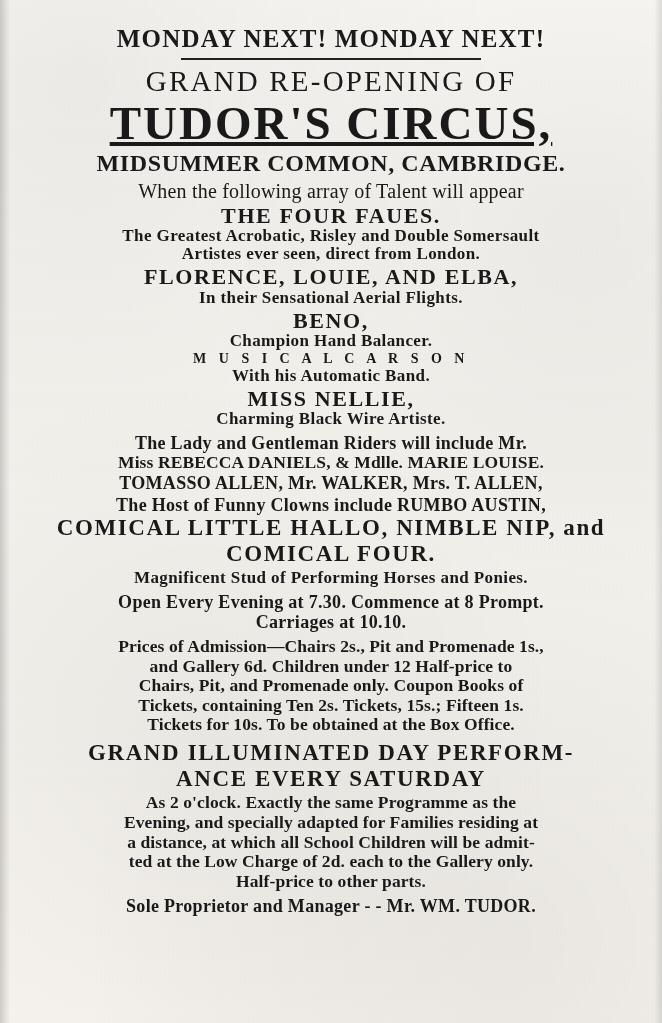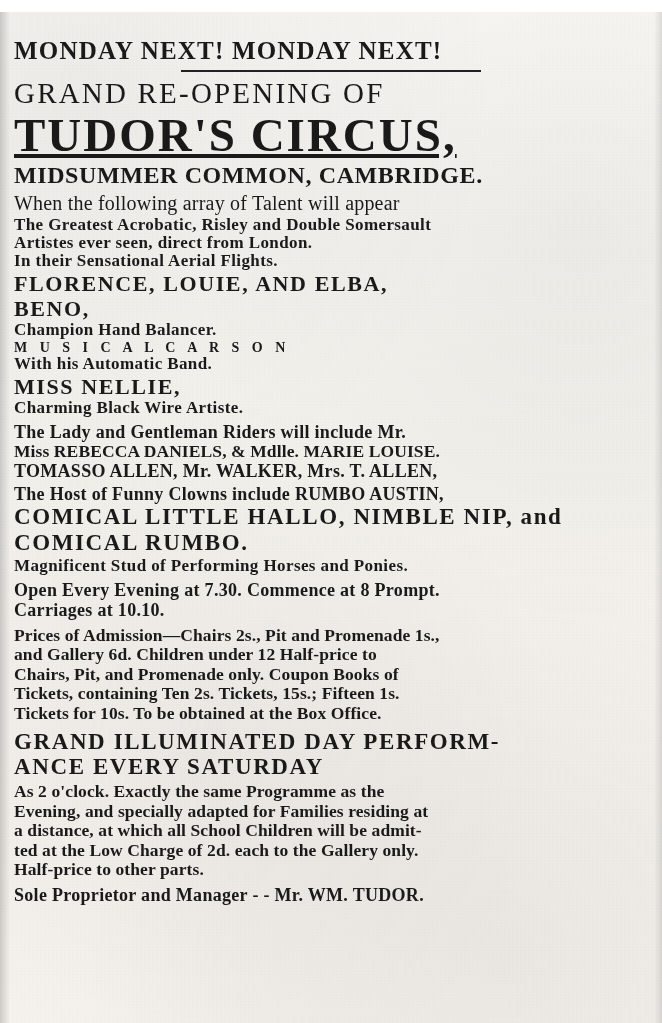--- a/index.html
+++ b/index.html
@@ -33,21 +33,21 @@
       radial-gradient(circle at 30% 72%, rgba(0,0,0,0.04), transparent 42%),
       radial-gradient(circle at 76% 92%, rgba(0,0,0,0.05), transparent 40%),
       linear-gradient(180deg, #faf8f4 0%, #f3f1ec 45%, #f6f3ee 100%);
     pointer-events: none;
   }
   .ad {
     position: relative;
     z-index: 2;
     padding: 26px 14px 8px 14px;
     box-sizing: border-box;
-    margin-top: 12px;
+    text-align: center;
   }
   .line {
     margin: 0;
     padding: 0;
     line-height: 1.06;
     letter-spacing: 0.2px;
     text-rendering: optimizeLegibility;
   }
   
   .t-headline {
@@ -168,45 +168,46 @@
     <div class="rule"></div>
 
     <div class="line t-sub1">GRAND RE-OPENING OF</div>
 
     <div class="line t-title">TUDOR'S  CIRCUS,</div>
 
     <div class="line t-place">MIDSUMMER  COMMON,  CAMBRIDGE.</div>
 
     <div class="line t-lead">When the following array of Talent will appear</div>
 
+    <div class="line t-act">THE  FOUR  FAUES.</div>
     <div class="line t-desc">The Greatest Acrobatic, Risley and Double Somersault</div>
     <div class="line t-desc">Artistes ever seen, direct from London.</div>
 
+    <div class="line t-act block-tight">FLORENCE,  LOUIE,  AND  ELBA,</div>
     <div class="line t-desc">In  their  Sensational  Aerial  Flights.</div>
-    <div class="line t-act block-tight">FLORENCE,  LOUIE,  AND  ELBA,</div>
 
     <div class="line t-act block-tight">BENO,</div>
     <div class="line t-desc">Champion Hand Balancer.</div>
 
     <div class="line t-actwide block-tight">M U S I C A L   C A R S O N</div>
     <div class="line t-desc">With his Automatic Band.</div>
 
     <div class="line t-act block-tight">MISS  NELLIE,</div>
     <div class="line t-desc">Charming Black Wire Artiste.</div>
 
     <div class="block">
       <div class="line t-bodywide">The Lady and Gentleman Riders will include Mr.</div>
       <div class="line t-body">Miss REBECCA DANIELS, &amp; Mdlle. MARIE LOUISE.</div>
       <div class="line t-bodywide">TOMASSO ALLEN,  Mr. WALKER,  Mrs. T. ALLEN,</div>
     </div>
 
     <div class="block-tight">
       <div class="line t-bodywide">The Host of Funny Clowns include RUMBO AUSTIN,</div>
       <div class="line t-big">COMICAL  LITTLE  HALLO,  NIMBLE  NIP,  and</div>
-      <div class="line t-big">COMICAL RUMBO.</div>
+      <div class="line t-big">COMICAL FOUR.</div>
     </div>
 
     <div class="line t-desc block-tight">Magnificent Stud of Performing Horses and Ponies.</div>
 
     <div class="block">
       <div class="line t-bodywide">Open Every Evening at 7.30.     Commence at 8 Prompt.</div>
       <div class="line t-bodywide">Carriages at 10.10.</div>
     </div>
 
     <div class="block">

